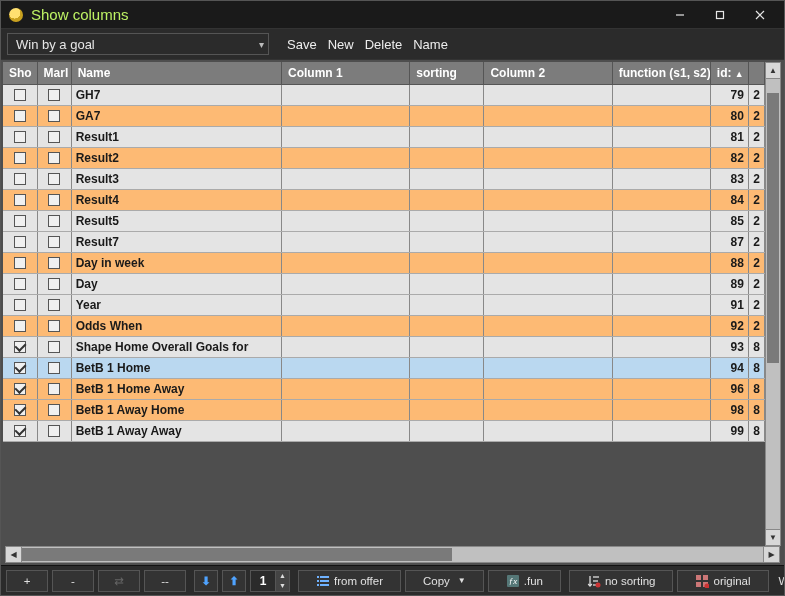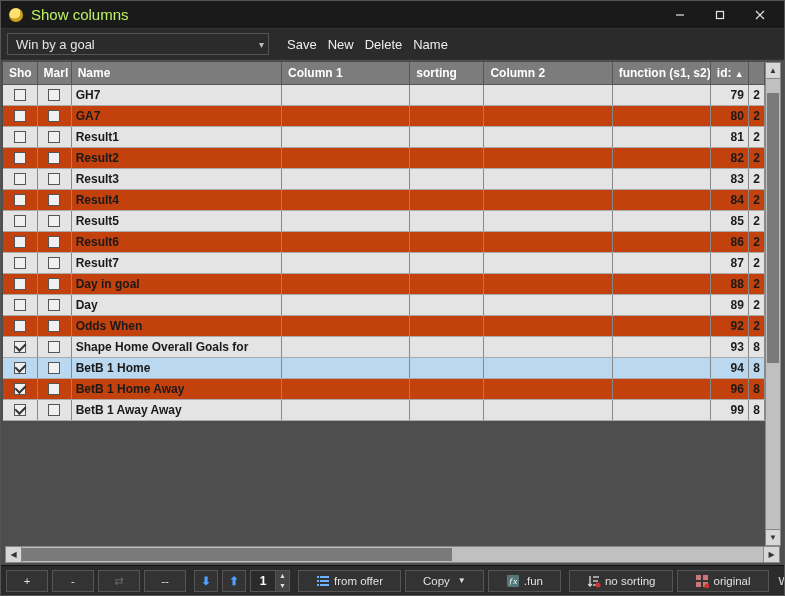--- a/index.html
+++ b/index.html
@@ -82,21 +82,21 @@
     text-align: left;
     padding: 3px 6px;
     height: 22px;
     font-size: 12px;
     border-right: 1px solid #555;
     border-bottom: 1px solid #555;
     overflow: hidden; white-space: nowrap; text-overflow: clip;
   }
   tbody tr { height: 21px; }
   tbody tr.odd { background: #e4e4e4; border-radius: 6px; }
-  tbody tr.even { background: #c2410c; }
+  tbody tr.even { background: #fdba74; }
   tbody tr.selected { background: #bad8f0; }
   td {
     border-right: 1px solid #888;
     border-bottom: 1px solid #aaa;
     color: #1a1a1a;
     font-size: 12px;
     padding: 0 4px;
     height: 21px;
     overflow: hidden; white-space: nowrap; text-overflow: clip;
     font-weight: bold;
@@ -344,62 +344,62 @@
               <td class="chk"><span class="checkbox"></span></td>
               <td class="chk"><span class="checkbox"></span></td>
               <td>Result5</td>
               <td></td>
               <td></td>
               <td></td>
               <td></td>
               <td class="num">85</td>
               <td class="num">2</td>
             </tr>
-            <tr class="even">
-              <td class="chk"><span class="checkbox"></span></td>
-              <td class="chk"><span class="checkbox"></span></td>
-              <td>Result6</td>
-              <td></td>
-              <td></td>
-              <td></td>
-              <td></td>
-              <td class="num">86</td>
-              <td class="num">2</td>
-            </tr>
             <tr class="odd">
               <td class="chk"><span class="checkbox"></span></td>
               <td class="chk"><span class="checkbox"></span></td>
               <td>Result7</td>
               <td></td>
               <td></td>
               <td></td>
               <td></td>
               <td class="num">87</td>
               <td class="num">2</td>
             </tr>
             <tr class="even">
               <td class="chk"><span class="checkbox"></span></td>
               <td class="chk"><span class="checkbox"></span></td>
-              <td>Day in goal</td>
+              <td>Day in week</td>
               <td></td>
               <td></td>
               <td></td>
               <td></td>
               <td class="num">88</td>
               <td class="num">2</td>
             </tr>
             <tr class="odd">
               <td class="chk"><span class="checkbox"></span></td>
               <td class="chk"><span class="checkbox"></span></td>
               <td>Day</td>
               <td></td>
               <td></td>
               <td></td>
               <td></td>
               <td class="num">89</td>
+              <td class="num">2</td>
+            </tr>
+            <tr class="odd">
+              <td class="chk"><span class="checkbox"></span></td>
+              <td class="chk"><span class="checkbox"></span></td>
+              <td>Year</td>
+              <td></td>
+              <td></td>
+              <td></td>
+              <td></td>
+              <td class="num">91</td>
               <td class="num">2</td>
             </tr>
             <tr class="even">
               <td class="chk"><span class="checkbox"></span></td>
               <td class="chk"><span class="checkbox"></span></td>
               <td>Odds When</td>
               <td></td>
               <td></td>
               <td></td>
               <td></td>
@@ -430,20 +430,31 @@
             </tr>
             <tr class="even">
               <td class="chk"><span class="checkbox checked"></span></td>
               <td class="chk"><span class="checkbox"></span></td>
               <td>BetB 1 Home Away</td>
               <td></td>
               <td></td>
               <td></td>
               <td></td>
               <td class="num">96</td>
+              <td class="num">8</td>
+            </tr>
+            <tr class="even">
+              <td class="chk"><span class="checkbox checked"></span></td>
+              <td class="chk"><span class="checkbox"></span></td>
+              <td>BetB 1 Away Home</td>
+              <td></td>
+              <td></td>
+              <td></td>
+              <td></td>
+              <td class="num">98</td>
               <td class="num">8</td>
             </tr>
             <tr class="odd">
               <td class="chk"><span class="checkbox checked"></span></td>
               <td class="chk"><span class="checkbox"></span></td>
               <td>BetB 1 Away Away</td>
               <td></td>
               <td></td>
               <td></td>
               <td></td>

